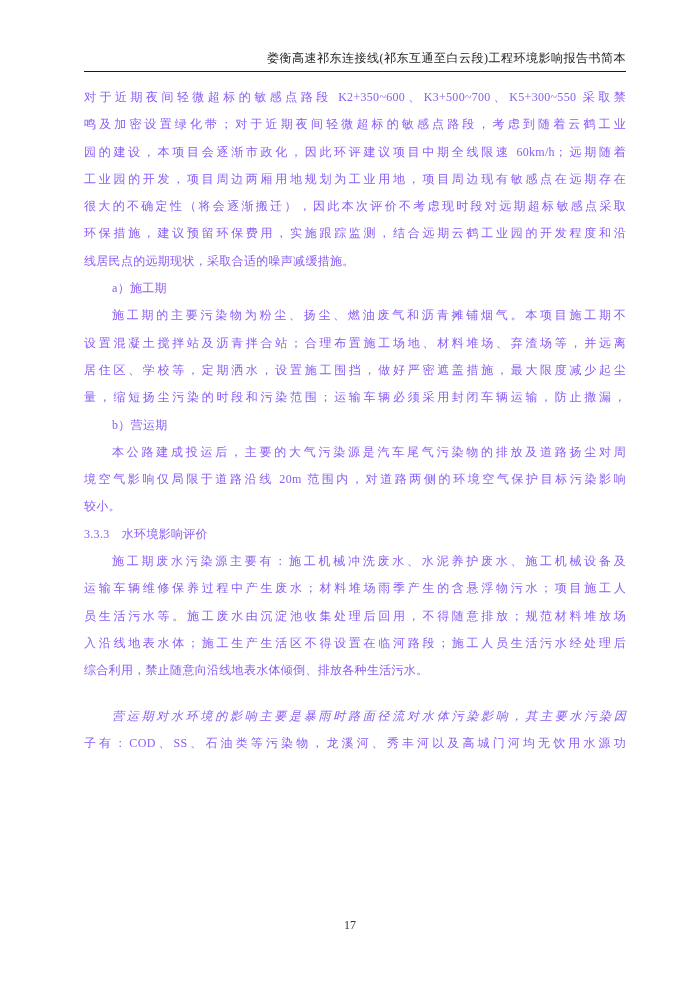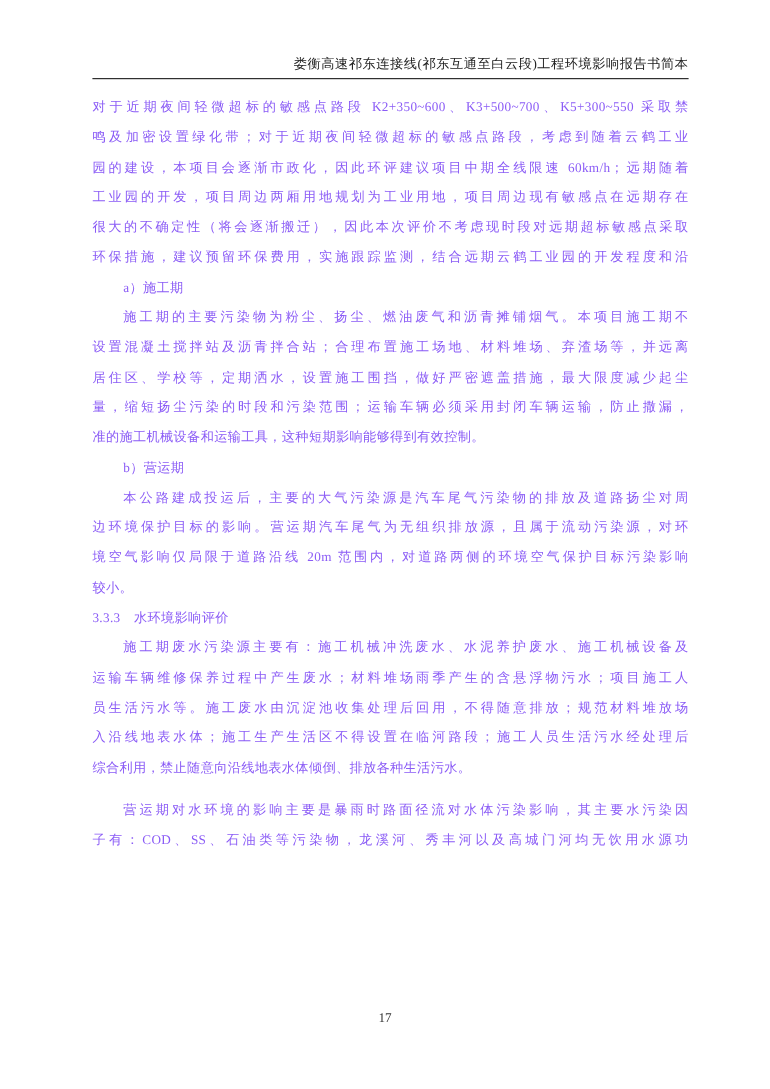--- a/index.html
+++ b/index.html
@@ -48,21 +48,22 @@
   }
   .line.justify {
     text-align: justify;
     text-align-last: justify;
     text-justify: inter-character;
   }
   .line.indent {
     text-indent: 28px;
   }
   .line.gap {
-    margin-top: 11px;
+    margin-top: 18px;
+    font-style: italic;
   }
   .footer {
     position: absolute;
     top: 918px;
     left: 0;
     width: 700px;
     text-align: center;
     font-size: 12px;
     color: #333;
   }
@@ -74,29 +75,28 @@
   <div class="header-text">娄衡高速祁东连接线(祁东互通至白云段)工程环境影响报告书简本</div>
   <div class="header-rule"></div>
 
   <div class="body-lines" id="body-lines">
       <div class="line justify">对于近期夜间轻微超标的敏感点路段 K2+350~600、K3+500~700、K5+300~550 采取禁</div>
       <div class="line justify">鸣及加密设置绿化带；对于近期夜间轻微超标的敏感点路段，考虑到随着云鹤工业</div>
       <div class="line justify">园的建设，本项目会逐渐市政化，因此环评建议项目中期全线限速 60km/h；远期随着</div>
       <div class="line justify">工业园的开发，项目周边两厢用地规划为工业用地，项目周边现有敏感点在远期存在</div>
       <div class="line justify">很大的不确定性（将会逐渐搬迁），因此本次评价不考虑现时段对远期超标敏感点采取</div>
       <div class="line justify">环保措施，建议预留环保费用，实施跟踪监测，结合远期云鹤工业园的开发程度和沿</div>
+      <div class="line">线居民点的远期现状，采取合适的噪声减缓措施。</div>
       <div class="line indent">a）施工期</div>
       <div class="line justify indent">施工期的主要污染物为粉尘、扬尘、燃油废气和沥青摊铺烟气。本项目施工期不</div>
       <div class="line justify">设置混凝土搅拌站及沥青拌合站；合理布置施工场地、材料堆场、弃渣场等，并远离</div>
       <div class="line justify">居住区、学校等，定期洒水，设置施工围挡，做好严密遮盖措施，最大限度减少起尘</div>
       <div class="line justify">量，缩短扬尘污染的时段和污染范围；运输车辆必须采用封闭车辆运输，防止撒漏，</div>
-      <div class="line">准的施工机械设备和运输工具，这种短期影响能够得到有效控制。</div>
       <div class="line indent">b）营运期</div>
       <div class="line justify indent">本公路建成投运后，主要的大气污染源是汽车尾气污染物的排放及道路扬尘对周</div>
-      <div class="line justify">边环境保护目标的影响。营运期汽车尾气为无组织排放源，且属于流动污染源，对环</div>
       <div class="line justify">境空气影响仅局限于道路沿线 20m 范围内，对道路两侧的环境空气保护目标污染影响</div>
       <div class="line">较小。</div>
       <div class="line">3.3.3　水环境影响评价</div>
       <div class="line justify indent">施工期废水污染源主要有：施工机械冲洗废水、水泥养护废水、施工机械设备及</div>
       <div class="line justify">运输车辆维修保养过程中产生废水；材料堆场雨季产生的含悬浮物污水；项目施工人</div>
       <div class="line justify">员生活污水等。施工废水由沉淀池收集处理后回用，不得随意排放；规范材料堆放场</div>
       <div class="line justify">入沿线地表水体；施工生产生活区不得设置在临河路段；施工人员生活污水经处理后</div>
       <div class="line">综合利用，禁止随意向沿线地表水体倾倒、排放各种生活污水。</div>
       <div class="line justify indent gap">营运期对水环境的影响主要是暴雨时路面径流对水体污染影响，其主要水污染因</div>
       <div class="line justify">子有：COD、SS、石油类等污染物，龙溪河、秀丰河以及高城门河均无饮用水源功</div>

